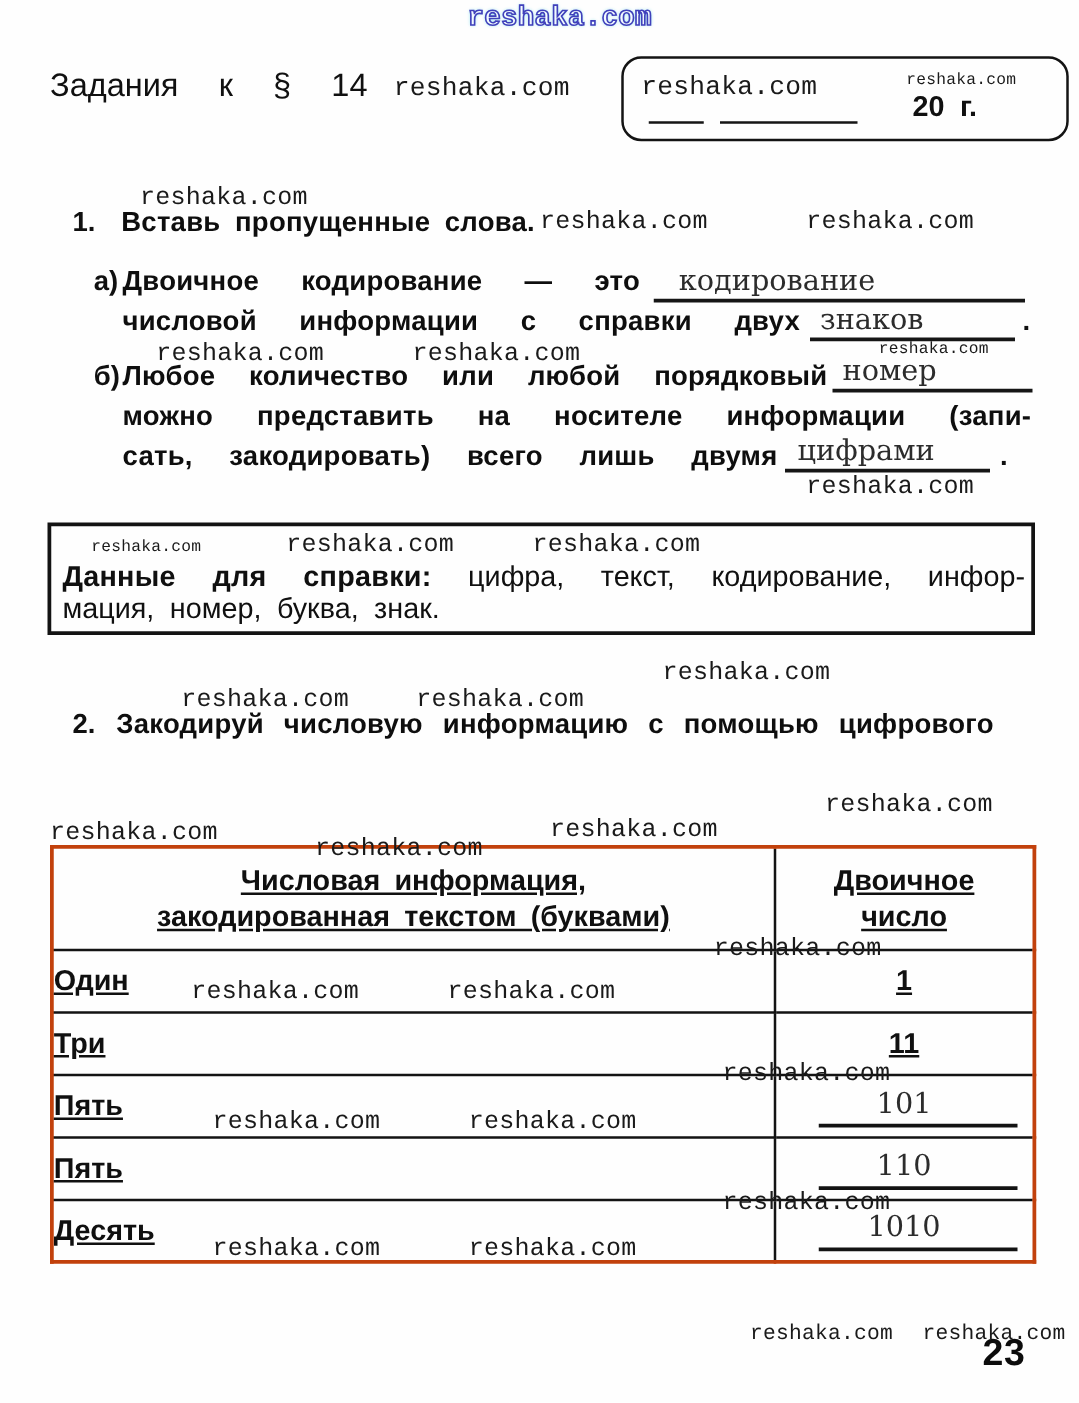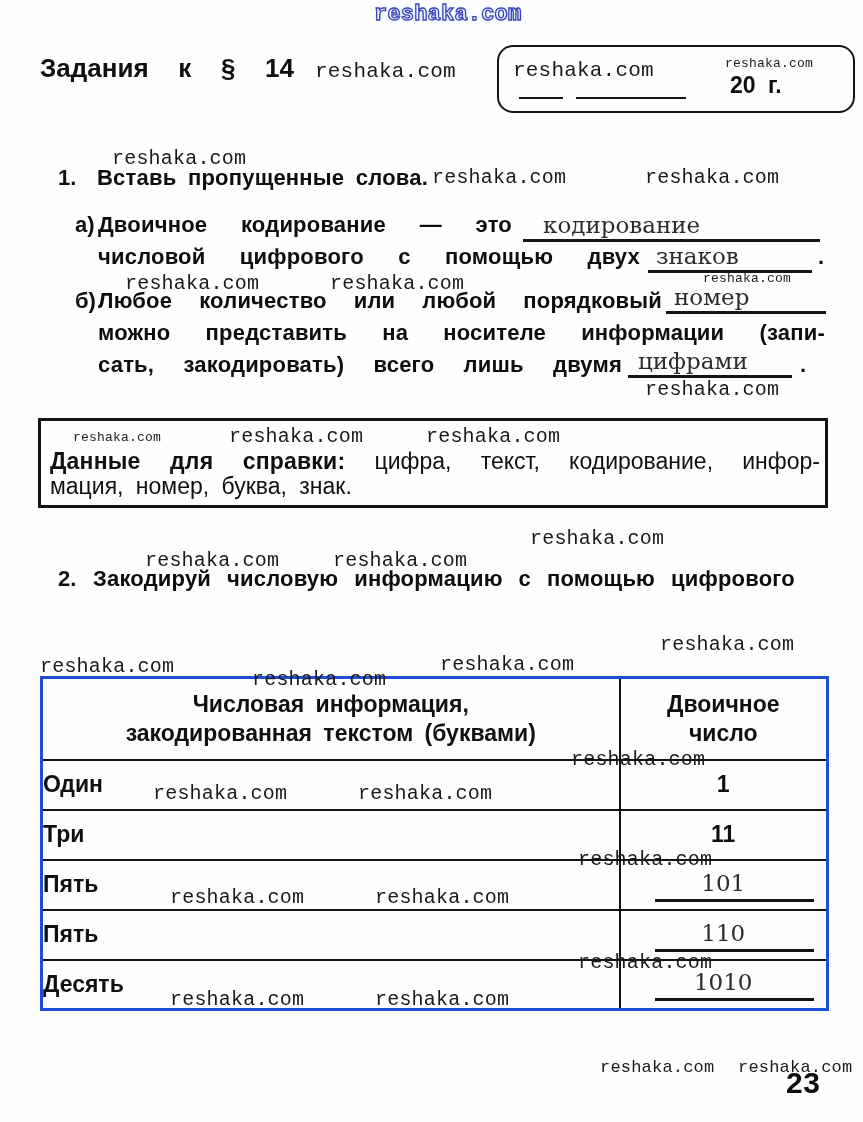--- a/index.html
+++ b/index.html
@@ -14,21 +14,21 @@
   .wm.md{font-size:17px;}
   .wm.outline{
     font-size:22px;font-weight:700;color:#f2fbff;
     -webkit-text-stroke:1.3px #4040bb;
     text-shadow:0 0 3px rgba(110,215,235,.95);
   }
   
   .pline{position:absolute;font-weight:700;font-size:22px;letter-spacing:.2px;
          white-space:nowrap;color:#0e0e0e;}
   .just{text-align:justify;text-align-last:justify;white-space:normal;}
-  .h1{position:absolute;font-weight:700;font-size:26px;}
+  .h1{position:absolute;font-weight:400;font-size:26px;}
   .h2{position:absolute;font-weight:700;font-size:27px;letter-spacing:.5px;}
   .marker{position:absolute;font-weight:700;font-size:22px;}
   
   .blank{position:absolute;border-bottom:3px solid #161616;}
   .ans{position:absolute;bottom:1px;font-family:"DejaVu Serif",serif;
        font-size:23px;font-weight:400;color:#2c2c2c;white-space:nowrap;}
   .period{position:absolute;font-weight:700;font-size:22px;}
   
   .datebox{position:absolute;left:497px;top:45px;width:358px;height:68px;
            border:2.5px solid #141414;border-radius:16px;box-sizing:border-box;}
@@ -36,21 +36,21 @@
   .yearlbl{position:absolute;font-size:23px;font-weight:700;word-spacing:6px;}
   
   .refbox{position:absolute;left:38px;top:418px;width:790px;height:90px;
           border:3px solid #131313;box-sizing:border-box;}
   .reftext{position:absolute;font-size:23px;color:#101010;}
   .reftext b{font-weight:700;letter-spacing:.2px;}
   
   table.enc{position:absolute;left:40px;top:676px;border-collapse:collapse;
             table-layout:fixed;width:786px;}
   table.enc td,table.enc th{border:2px solid #131313;padding:0;box-sizing:border-box;}
-  table.enc{border:3px solid #1d4ed8;}
+  table.enc{border:3px solid #c2410c;text-decoration:underline;}
   th.c1h,th.c2h{height:82px;font-weight:700;font-size:23px;line-height:29px;
                 text-align:center;vertical-align:middle;word-spacing:5px;border-bottom:3px solid #131313;}
   td.word{height:50px;font-weight:700;font-size:23px;padding-left:12px;
           vertical-align:middle;text-align:left;}
   td.val{position:relative;text-align:center;font-weight:700;font-size:23px;
          vertical-align:middle;}
   .ansline{position:absolute;left:34px;right:12px;bottom:7px;
            border-bottom:3px solid #131313;}
   .ansnum{position:absolute;left:0;right:0;bottom:13px;text-align:center;
           font-family:"DejaVu Serif",serif;font-size:23px;font-weight:400;color:#2c2c2c;}
@@ -79,21 +79,21 @@
   <span class="marker" style="left:58px;top:165px">1.</span>
   <div class="pline just" style="left:97px;top:165px;width:331px">Вставь пропущенные слова.</div>
   <span class="wm" style="left:432px;top:166px">reshaka.com</span>
   <span class="wm" style="left:645px;top:166px">reshaka.com</span>
 
   <span class="marker" style="left:75px;top:212px">а)</span>
   <div class="pline just" style="left:98px;top:212px;width:414px">Двоичное кодирование — это</div>
   <div class="blank" style="left:523px;top:213px;width:297px;height:26px">
     <span class="ans" style="left:20px">кодирование</span>
   </div>
-  <div class="pline just" style="left:98px;top:244px;width:542px">числовой цифрового с помощью двух</div>
+  <div class="pline just" style="left:98px;top:244px;width:542px">числовой информации с справки двух</div>
   <div class="blank" style="left:648px;top:245px;width:164px;height:25px">
     <span class="ans" style="left:8px">знаков</span>
   </div>
   <span class="period" style="left:818px;top:244px">.</span>
 
   <span class="wm" style="left:125px;top:272px">reshaka.com</span>
   <span class="wm" style="left:330px;top:272px">reshaka.com</span>
   <span class="wm sm" style="left:703px;top:271px">reshaka.com</span>
 
   <span class="marker" style="left:75px;top:288px">б)</span>

